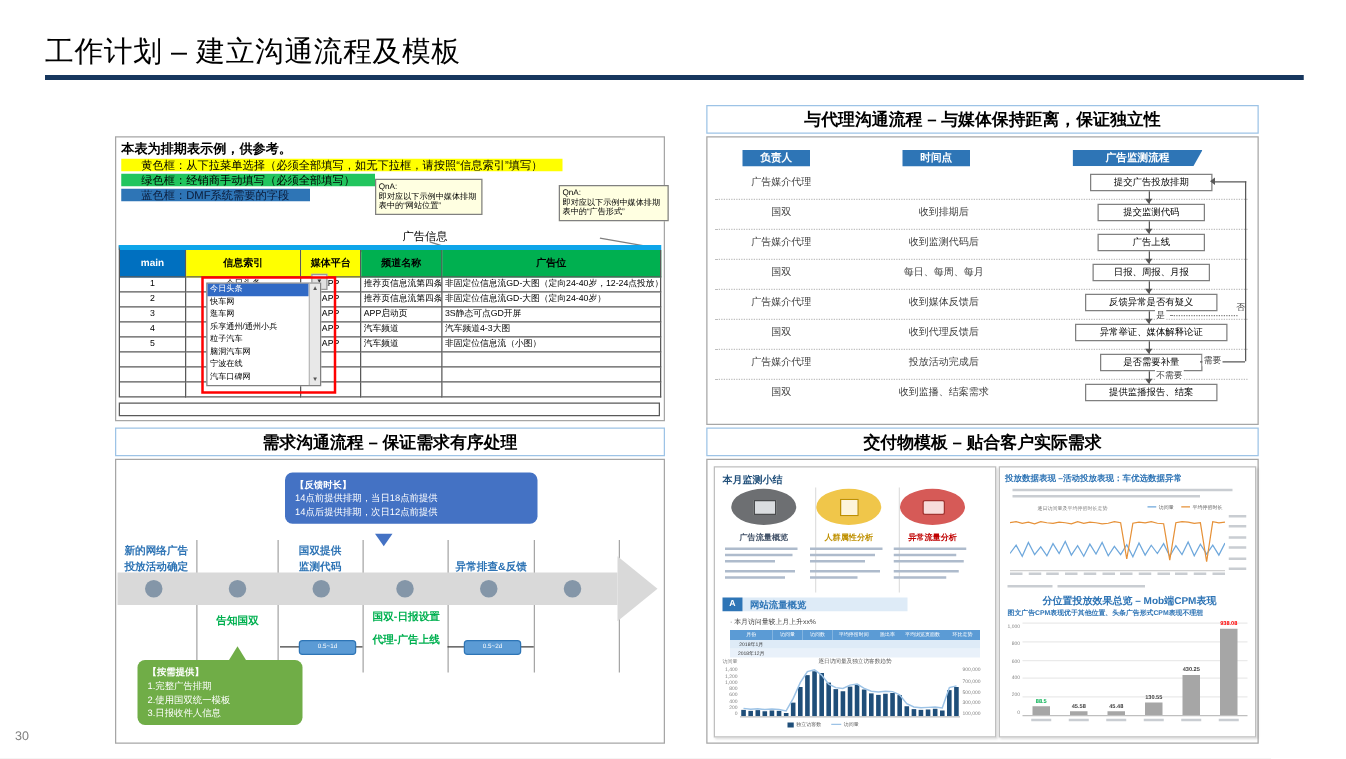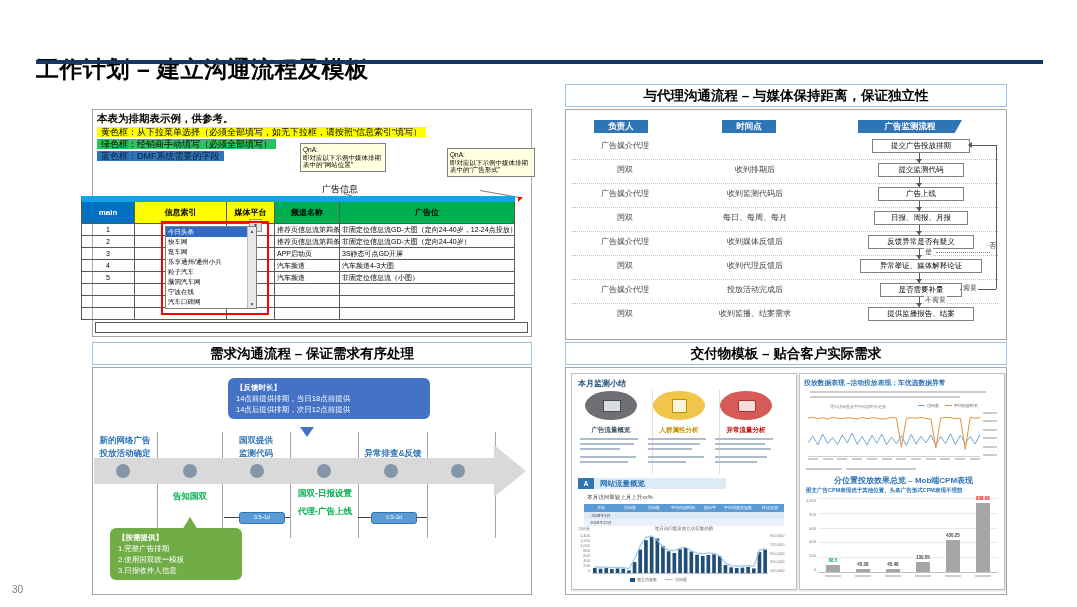--- a/index.html
+++ b/index.html
@@ -1,25 +1,25 @@
 <!DOCTYPE html>
 <html><head>
 <meta charset="utf-8">
 <style>
   html,body{margin:0;padding:0;background:#e8e8e8;}
   .slide{position:relative;width:1077px;height:607px;background:#ffffff;overflow:hidden;
          font-family:"Liberation Sans","DejaVu Sans",sans-serif;color:#000;}
   .abs{position:absolute;}
-  .slide-title{font-size:23px;font-weight:bold;letter-spacing:0.5px;margin-top:28px;}
+  .slide-title{font-size:23px;font-weight:normal;letter-spacing:0.5px;}
   .title-rule{background:#17375E;height:4px;}
   .panel-header{border:1px solid #9DC3E6;background:#fff;font-weight:bold;font-size:13.5px;
                 text-align:center;line-height:21px;}
   .panel-body{border:1px solid #A6A6A6;background:#fff;}
   
-  .hl{padding:0 4px;}
+  .hl{padding:0 16px;}
   .qna{background:#FFFFE1;border:1px solid #808080;font-size:6.5px;line-height:7.5px;padding:2px;color:#000;}
   .sched-row{display:flex;}
   .sched-cell{border-right:1px solid #595959;border-bottom:1px solid #595959;font-size:7px;
               overflow:hidden;white-space:nowrap;line-height:12px;padding:0 2px;box-sizing:border-box;}
   .sched-head .sched-cell{font-weight:bold;text-align:center;font-size:8px;line-height:22px;}
   .conn{background:#7F7F7F;height:1px;transform-origin:left top;}
   .tri-red{width:0;height:0;border-top:5px solid #FF0000;border-right:5px solid transparent;}
   .dd-item{font-size:6.5px;line-height:10px;padding:0 2px;white-space:nowrap;overflow:hidden;}
   .dd-sel{background:#316AC5;color:#fff;}
   
@@ -77,21 +77,21 @@
     <div>QnA:</div>
     <div>即对应以下示例中媒体排期表中的“广告形式”</div>
   </div>
   <div class="abs conn" style="left:344px;top:193px;width:22px;transform:rotate(18deg);"></div>
   <div class="abs conn" style="left:480px;top:190px;width:42px;transform:rotate(10deg);"></div>
 
   <div class="abs" style="left:322px;top:183px;font-size:9px;">广告信息</div>
   <div class="abs tri-red" style="left:289px;top:197px;"></div>
   <div class="abs tri-red" style="left:518px;top:197px;"></div>
 
-  <div class="abs" style="left:81px;top:196px;width:433px;border-left:1px solid #595959;border-top:6px solid #0ea5e9;">
+  <div class="abs" style="left:95px;top:196px;width:433px;border-left:1px solid #595959;border-top:4px solid #0ea5e9;">
     <div class="sched-row sched-head">
       <div class="sched-cell" style="width:53px;height:22px;background:#0070C0;color:#fff;">main</div>
       <div class="sched-cell" style="width:92px;height:22px;background:#FFFF00;">信息索引</div>
       <div class="sched-cell" style="width:48px;height:22px;background:#FFFF00;">媒体平台</div>
       <div class="sched-cell" style="width:65px;height:22px;background:#00B050;">频道名称</div>
       <div class="sched-cell" style="width:175px;height:22px;background:#00B050;">广告位</div>
     </div>
 
     <div class="sched-row">
       <div class="sched-cell" style="width:53px;height:12px;text-align:center;">1</div>

